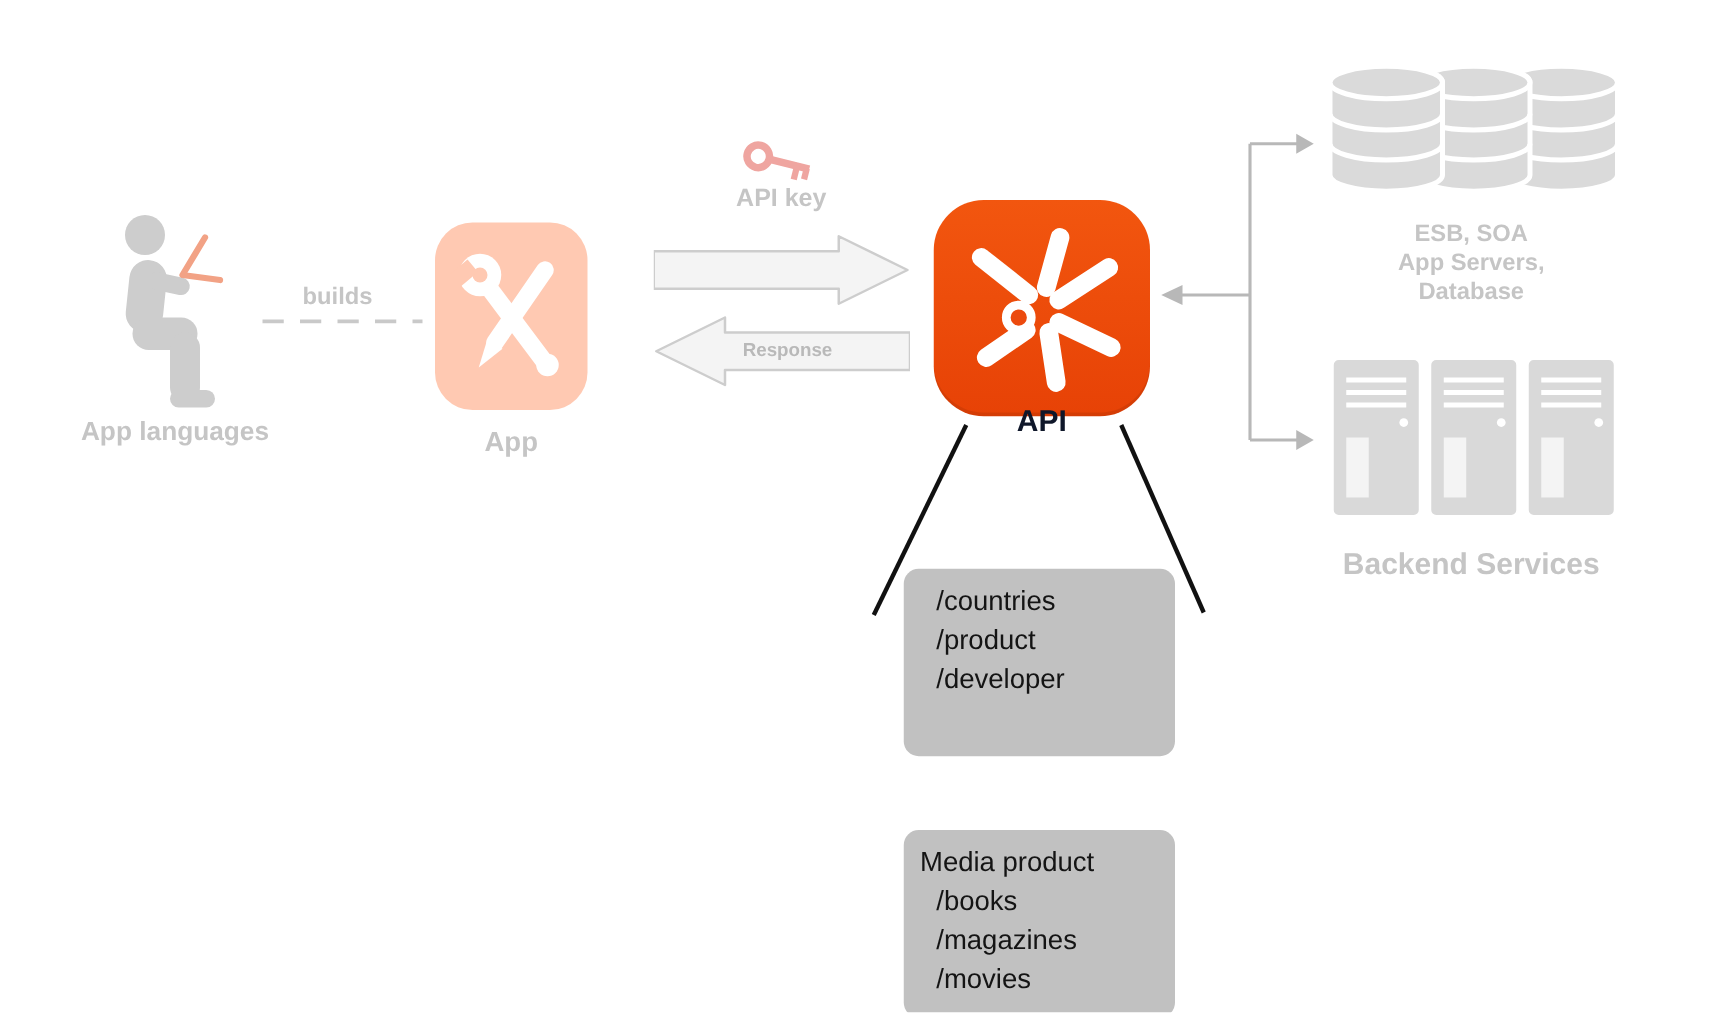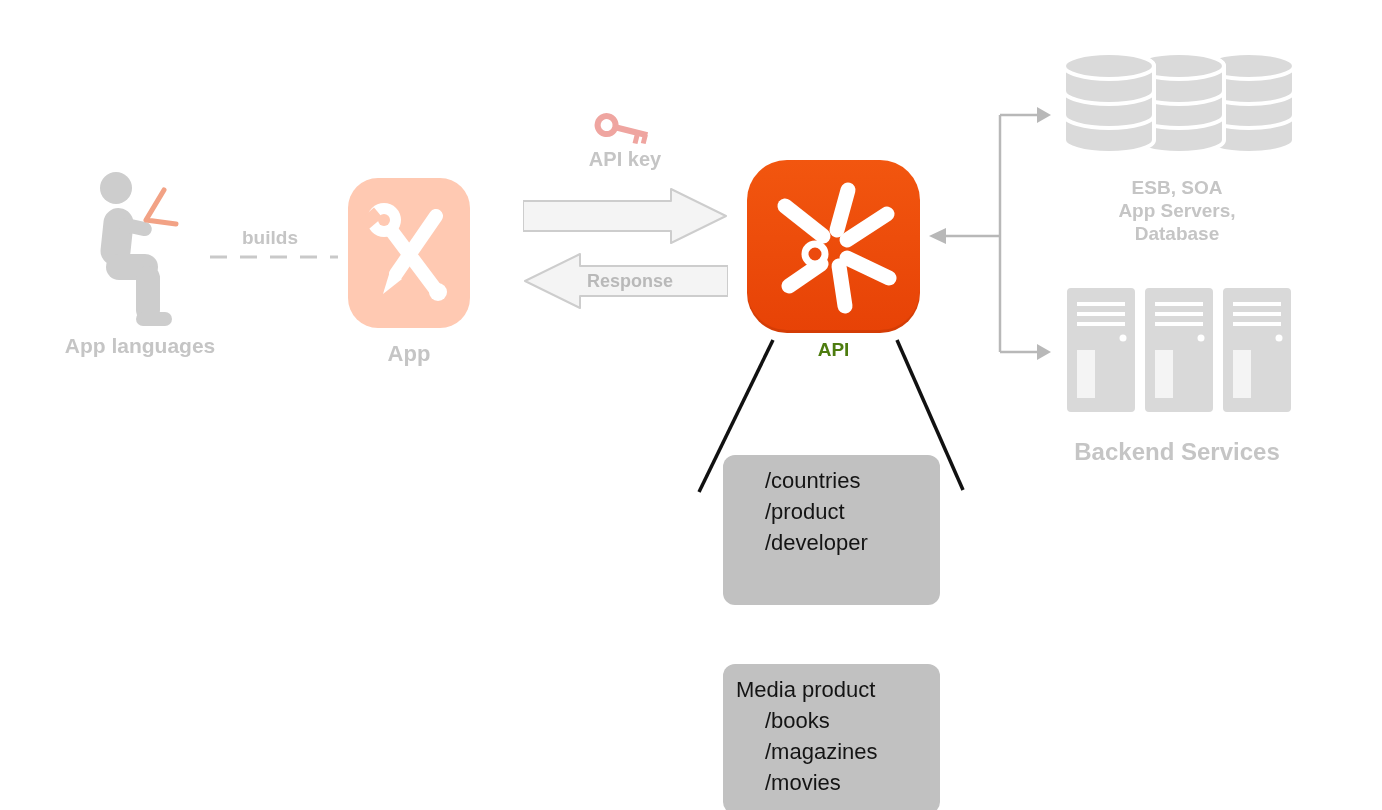--- a/index.html
+++ b/index.html
@@ -11,22 +11,22 @@
   .muted{color:#c5c5c5;font-weight:700;}
   .center{text-align:center;}
   .z2{z-index:2;}
   #overlay{position:absolute;left:0;top:0;width:1382px;height:810px;z-index:1;pointer-events:none;}
 
   .lbl-appdev{left:30px;top:334px;width:220px;font-size:21px;}
   .lbl-builds{left:225px;top:227px;width:90px;font-size:19px;}
   .lbl-app{left:348px;top:341px;width:122px;font-size:22px;}
   .lbl-apikey{left:565px;top:148px;width:120px;font-size:20px;}
   .lbl-request{left:523px;top:196px;width:170px;height:40px;line-height:40px;font-size:18px;color:#b9b9b9;font-weight:700;}
-  .lbl-response{left:545px;top:261px;width:170px;height:40px;line-height:40px;font-size:18px;color:#b9b9b9;font-weight:700;}
-  .lbl-api{left:747px;top:339px;width:173px;font-size:19px;font-weight:700;color:#4d7c0f;}
+  .lbl-response{left:545px;top:261px;width:170px;height:40px;line-height:40px;font-size:15px;color:#b9b9b9;font-weight:700;}
+  .lbl-api{left:747px;top:324px;width:173px;font-size:24px;font-weight:700;color:#0f172a;}
   .lbl-esb{left:1077px;top:176px;width:200px;font-size:19px;line-height:23px;}
   .lbl-backend{left:1027px;top:438px;width:300px;font-size:24px;}
 
   .person{left:80px;top:166px;}
   .appicon{
     left:348px;top:178px;width:122px;height:150px;border-radius:30px;
     background:#FFC9B2;
   }
   .keyicon{left:590px;top:110px;}
   .req-arrow{left:523px;top:187px;}
@@ -37,21 +37,21 @@
     box-shadow:inset 0 -3px 0 rgba(0,0,0,0.08);
   }
   .dbicon{left:1062px;top:50px;}
   .srvicon{left:1055px;top:278px;}
 
   .product-box{
     left:723px;width:217px;height:150px;border-radius:12px;background:#c1c1c1;
     color:#141414;font-size:22px;line-height:31px;padding-top:10px;box-sizing:border-box;
   }
   .product-box .title{padding-left:13px;}
-  .product-box .item{padding-left:42px;}
+  .product-box .item{padding-left:26px;}
   .box-location{top:455px;}
   .box-media{top:664px;}
 </style>
 </head>
 <body>
 
 <div id="canvas">
 
   <svg id="overlay" viewBox="0 0 1382 810">
 

